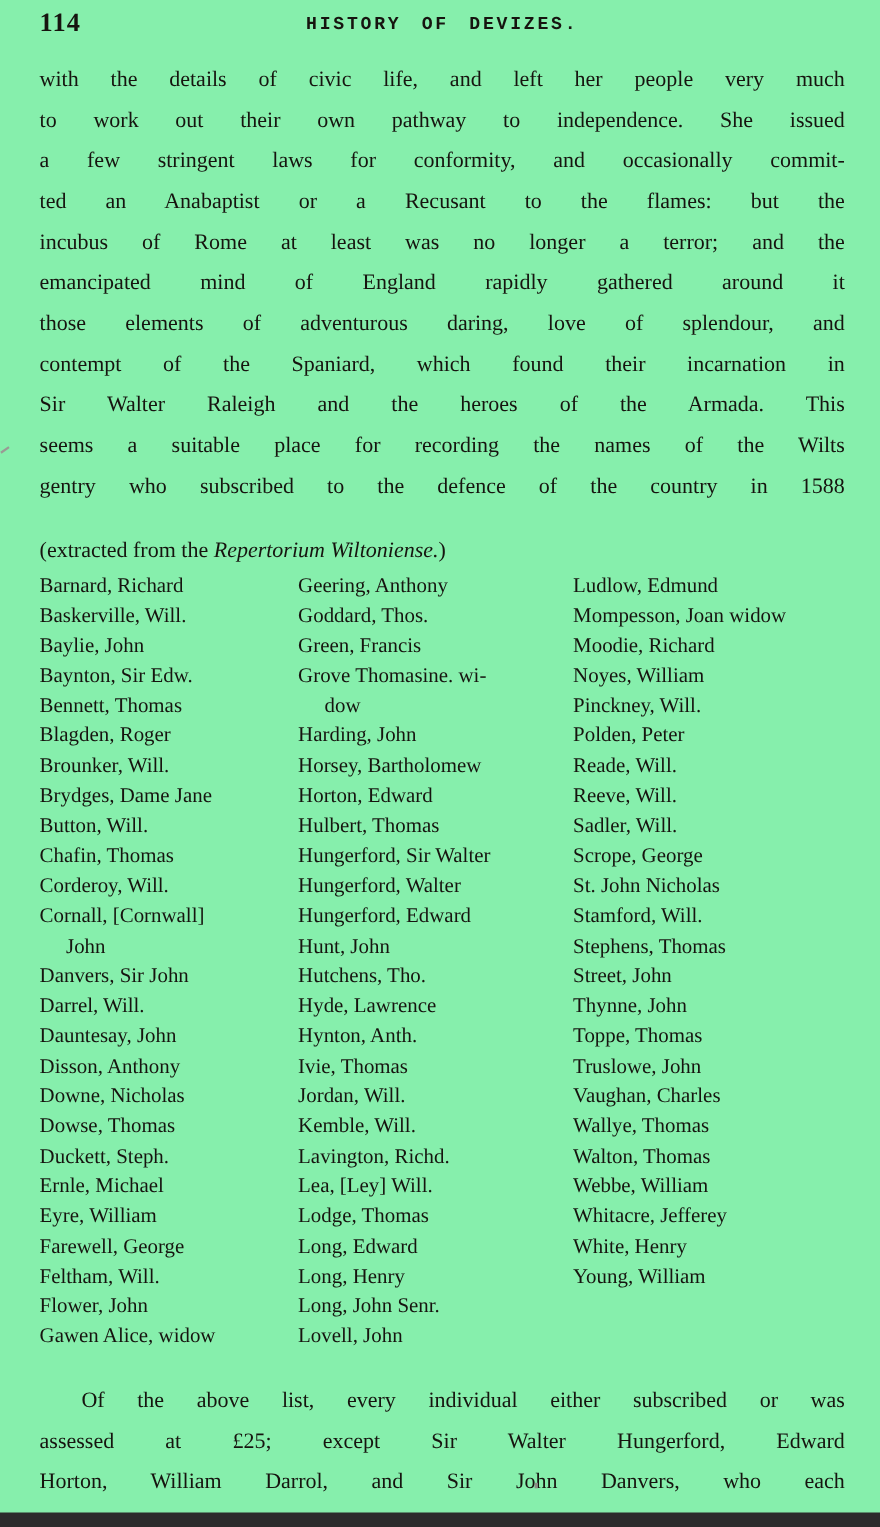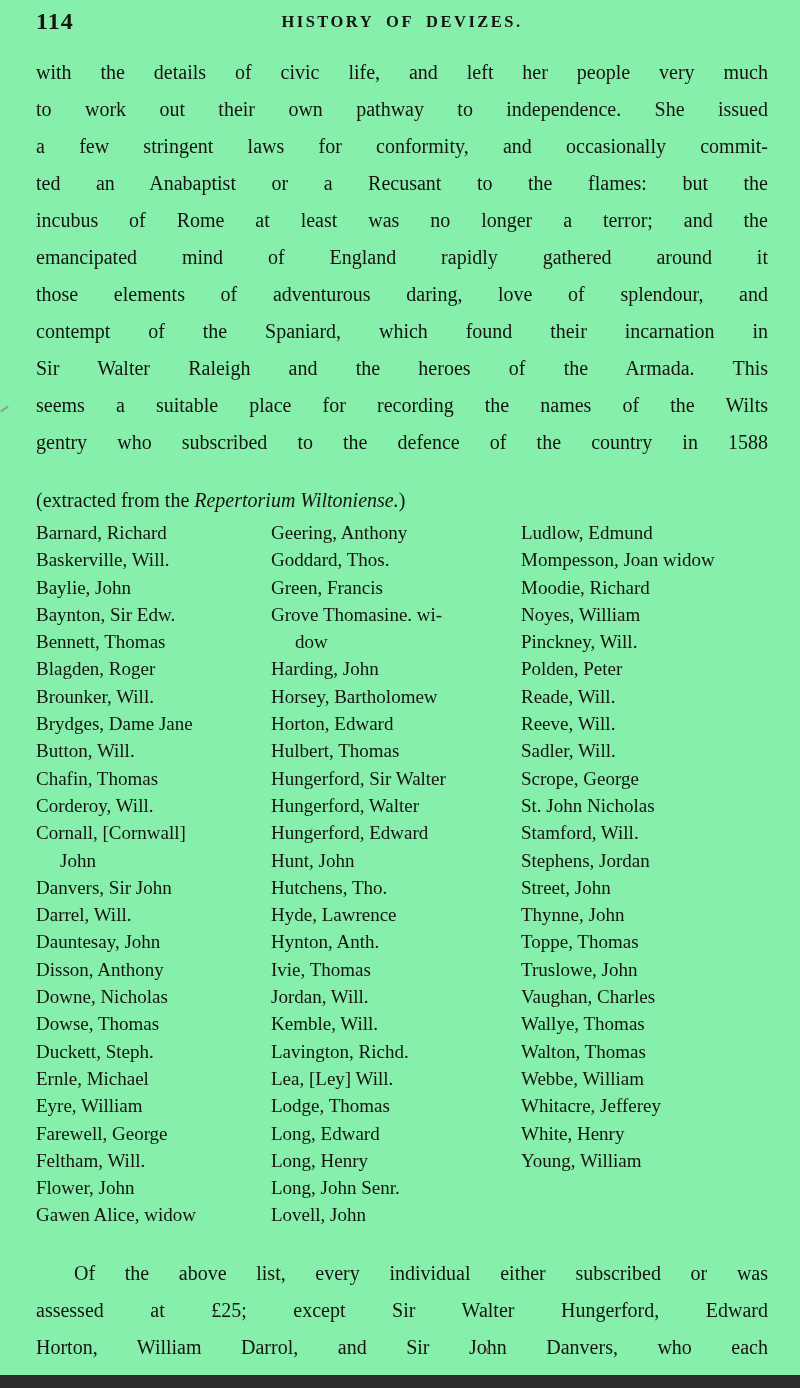--- a/index.html
+++ b/index.html
@@ -17,20 +17,21 @@
   .page-head { position:relative; height:32px; }
   .page-number {
     position:absolute; left:0; top:0;
     font-size:24px; font-weight:bold; letter-spacing:1px;
   }
   .running-header {
     position:absolute; left:0; right:0; top:4px;
     text-align:center;
     font-size:16.5px; font-weight:bold; letter-spacing:2.5px;
     word-spacing:6px;
+    font-family:Liberation Mono, monospace;
   }
   .para { width:732px; font-size:20px; line-height:37px; }
   .intro { margin-top:14px; }
   .line { width:100%; }
   .line.j { text-align:justify; text-align-last:justify; }
   .line.l { text-align:left;margin-top:21px; }
   .line.indent { text-indent:38px; }
   .it { font-style:italic; }
   .subscriber-list {
     display:flex; margin-top:0;
@@ -144,21 +145,21 @@
         <div class="entry">Moodie, Richard</div>
         <div class="entry">Noyes, William</div>
         <div class="entry">Pinckney, Will.</div>
         <div class="entry">Polden, Peter</div>
         <div class="entry">Reade, Will.</div>
         <div class="entry">Reeve, Will.</div>
         <div class="entry">Sadler, Will.</div>
         <div class="entry">Scrope, George</div>
         <div class="entry">St. John Nicholas</div>
         <div class="entry">Stamford, Will.</div>
-        <div class="entry">Stephens, Jordan</div>
+        <div class="entry">Stephens, Thomas</div>
         <div class="entry">Street, John</div>
         <div class="entry">Thynne, John</div>
         <div class="entry">Toppe, Thomas</div>
         <div class="entry">Truslowe, John</div>
         <div class="entry">Vaughan, Charles</div>
         <div class="entry">Wallye, Thomas</div>
         <div class="entry">Walton, Thomas</div>
         <div class="entry">Webbe, William</div>
         <div class="entry">Whitacre, Jefferey</div>
         <div class="entry">White, Henry</div>

